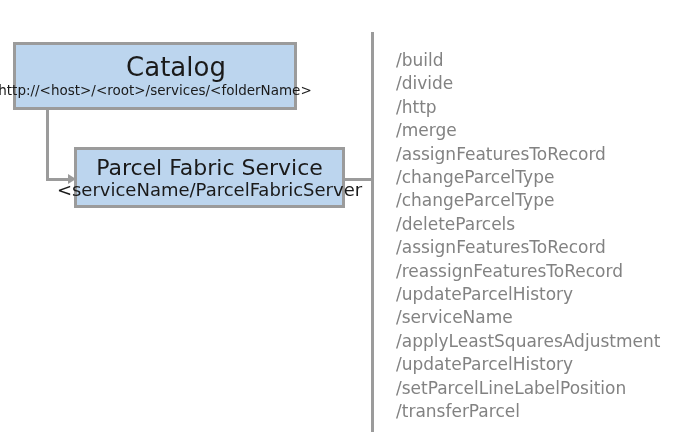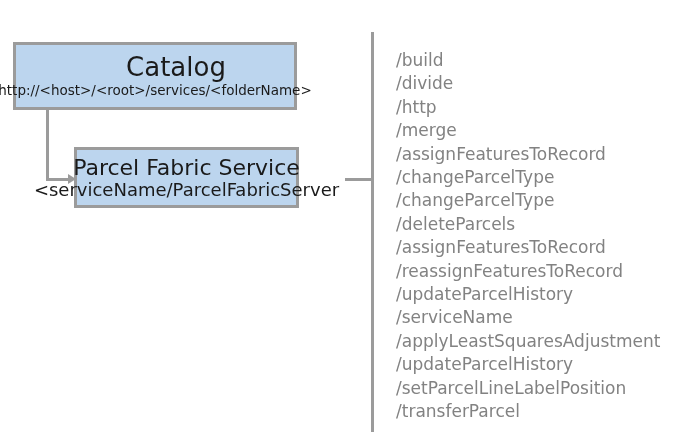--- a/index.html
+++ b/index.html
@@ -43,21 +43,21 @@
     top: 42px;
     width: 284px;
     height: 68px;
   }
   #node-catalog .node-title { font-size: 26px; margin-bottom: 2px; margin-left: 42px; }
   #node-catalog .node-sub   { font-size: 13.5px; }
 
   #node-service {
     left: 74px;
     top: 147px;
-    width: 225px;
+    width: 271px;
     height: 61px;
   }
   #node-service .node-title { font-size: 22px; margin-bottom: 1px; }
   #node-service .node-sub   { font-size: 18px; }
 
   
   .conn {
     position: absolute;
     background: #9b9b9b;
   }

